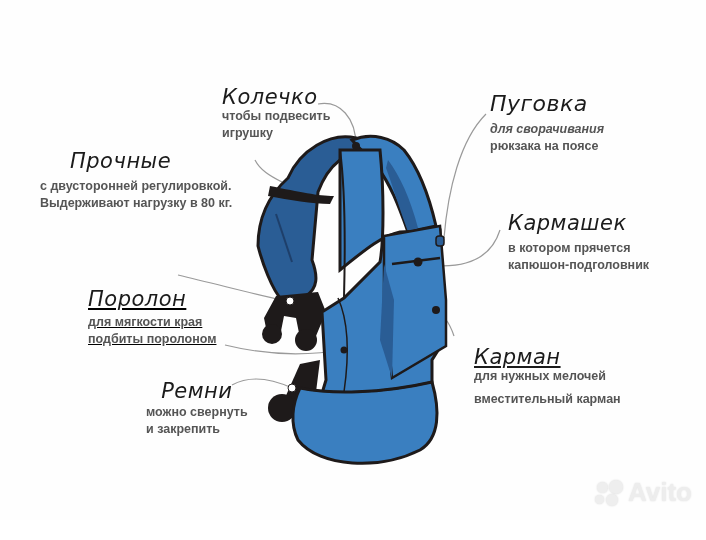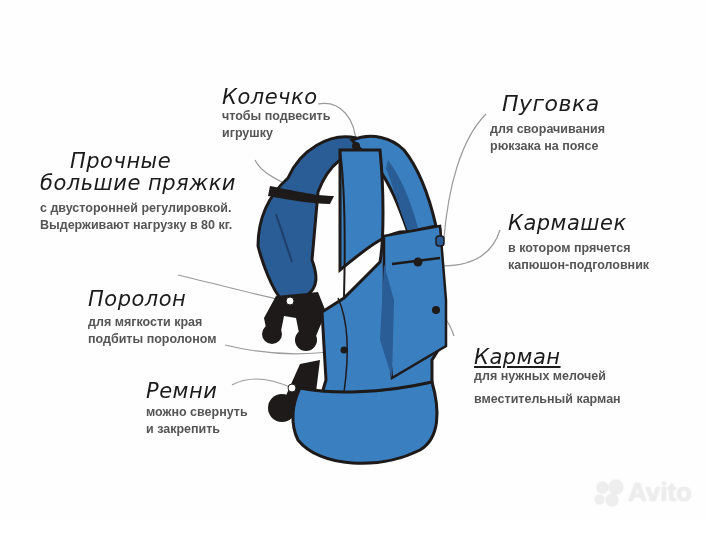--- a/index.html
+++ b/index.html
@@ -66,40 +66,39 @@
   </svg>
 
   <div class="label" style="left:222px;top:86px;">
     <div class="title" style="font-size:21px;">Колечко</div>
     <div class="desc" style="margin-top:0;">чтобы подвесить</div>
     <div class="desc">игрушку</div>
   </div>
 
   <div class="label" style="left:40px;top:150px;">
     <div class="title" style="font-size:21px;padding-left:30px;">Прочные</div>
-    <div class="title" style="font-size:21px;">большие пряжки</div>
     <div class="desc" style="margin-top:6px;">с двусторонней регулировкой.</div>
     <div class="desc">Выдерживают нагрузку в 80 кг.</div>
   </div>
 
-  <div class="label" style="left:88px;top:288px;">
+  <div class="label" style="left:88px;top:288px;text-decoration:underline;">
     <div class="title" style="font-size:21px;">Поролон</div>
     <div class="desc" style="margin-top:4px;">для мягкости края</div>
     <div class="desc">подбиты поролоном</div>
   </div>
 
   <div class="label" style="left:146px;top:380px;">
-    <div class="title" style="font-size:21px;">Ремни</div>
+    <div class="title" style="font-size:21px;text-align:center;">Ремни</div>
     <div class="desc" style="margin-top:2px;">можно свернуть</div>
     <div class="desc">и закрепить</div>
   </div>
 
   <div class="label" style="left:490px;top:92px;">
-    <div class="title" style="font-size:22px;margin-left:12px;">Пуговка</div>
-    <div class="desc" style="margin-top:6px;">для сворачивания</div>
+    <div class="title" style="font-size:22px;">Пуговка</div>
+    <div class="desc" style="margin-top:6px;font-style:italic;">для сворачивания</div>
     <div class="desc">рюкзака на поясе</div>
   </div>
 
   <div class="label" style="left:508px;top:212px;">
     <div class="title" style="font-size:21px;">Кармашек</div>
     <div class="desc" style="margin-top:6px;">в котором прячется</div>
     <div class="desc">капюшон-подголовник</div>
   </div>
 
   <div class="label" style="left:474px;top:346px;">

